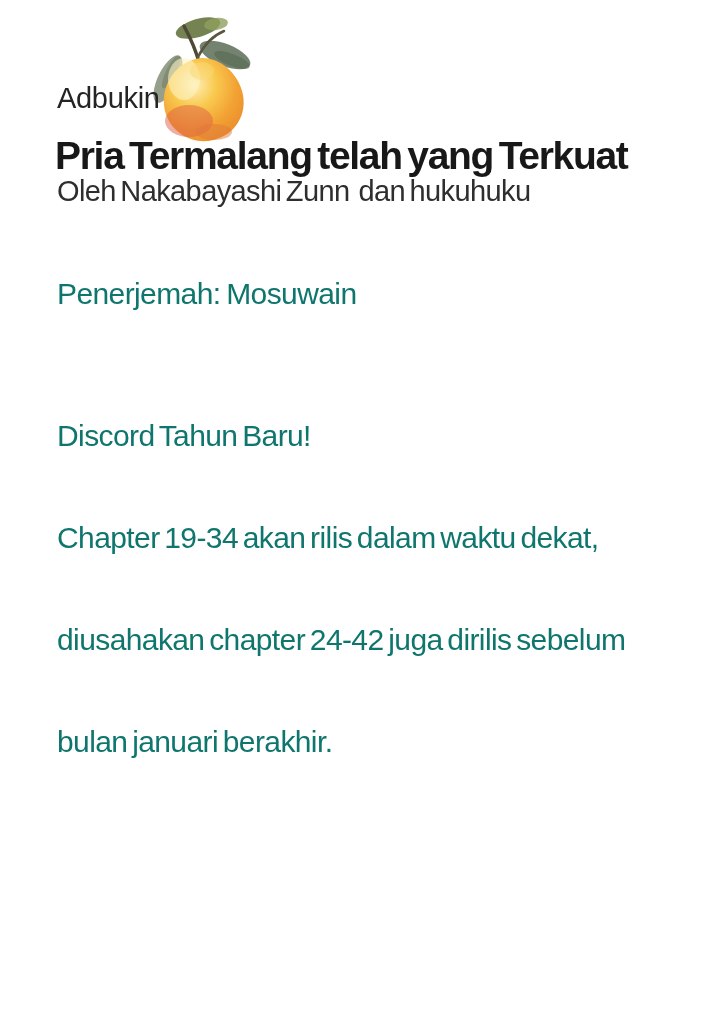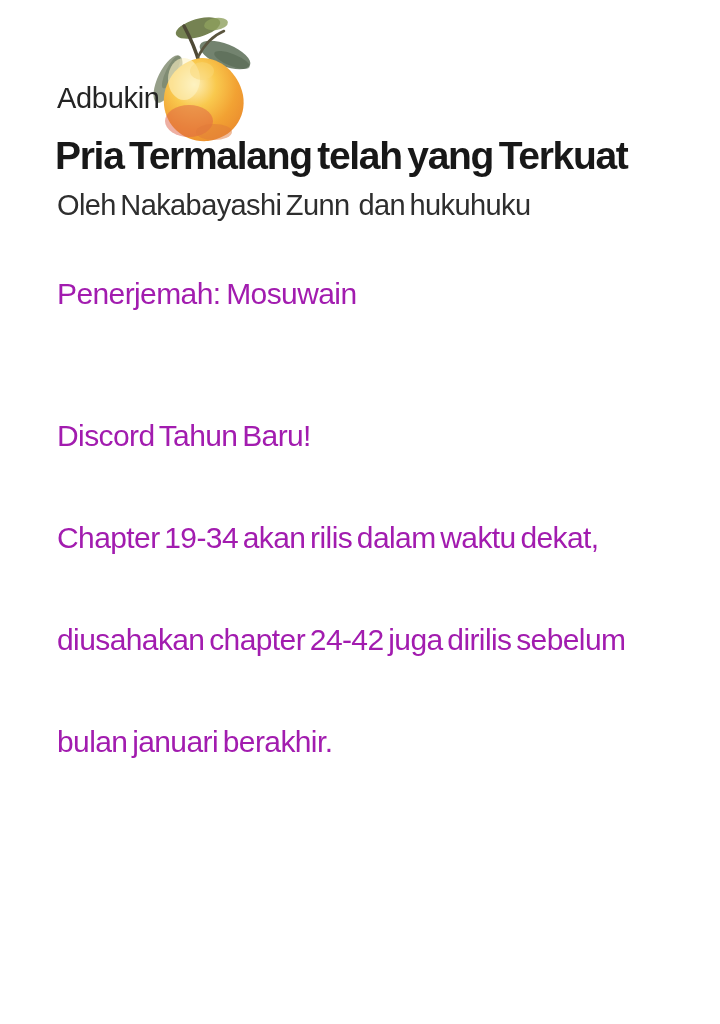--- a/index.html
+++ b/index.html
@@ -10,21 +10,21 @@
     position: relative;
     width: 720px;
     height: 1024px;
     background: #ffffff;
     overflow: hidden;
     font-family: "Liberation Sans", "DejaVu Sans", sans-serif;
   }
   .txt {
     position: absolute;
     white-space: pre;
-    color: #a21caf;
+    color: #0f766e;
   }
   .group-name {
     left: 57px;
     top: 82px;
     font-size: 29px;
     font-weight: 400;
     color: #242424;
     letter-spacing: -0.3px;
     z-index: 2;
   }
@@ -41,21 +41,21 @@
     top: 134px;
     font-size: 39px;
     font-weight: 700;
     color: #181818;
     letter-spacing: -1.3px;
     word-spacing: -4px;
     z-index: 2;
   }
   .series-byline {
     left: 57px;
-    top: 189px;
+    top: 175px;
     font-size: 29px;
     font-weight: 400;
     color: #2e2e2e;
     letter-spacing: -0.6px;
     word-spacing: -3px;
   }
   .translator-line {
     left: 57px;
     top: 277px;
     font-size: 30px;

